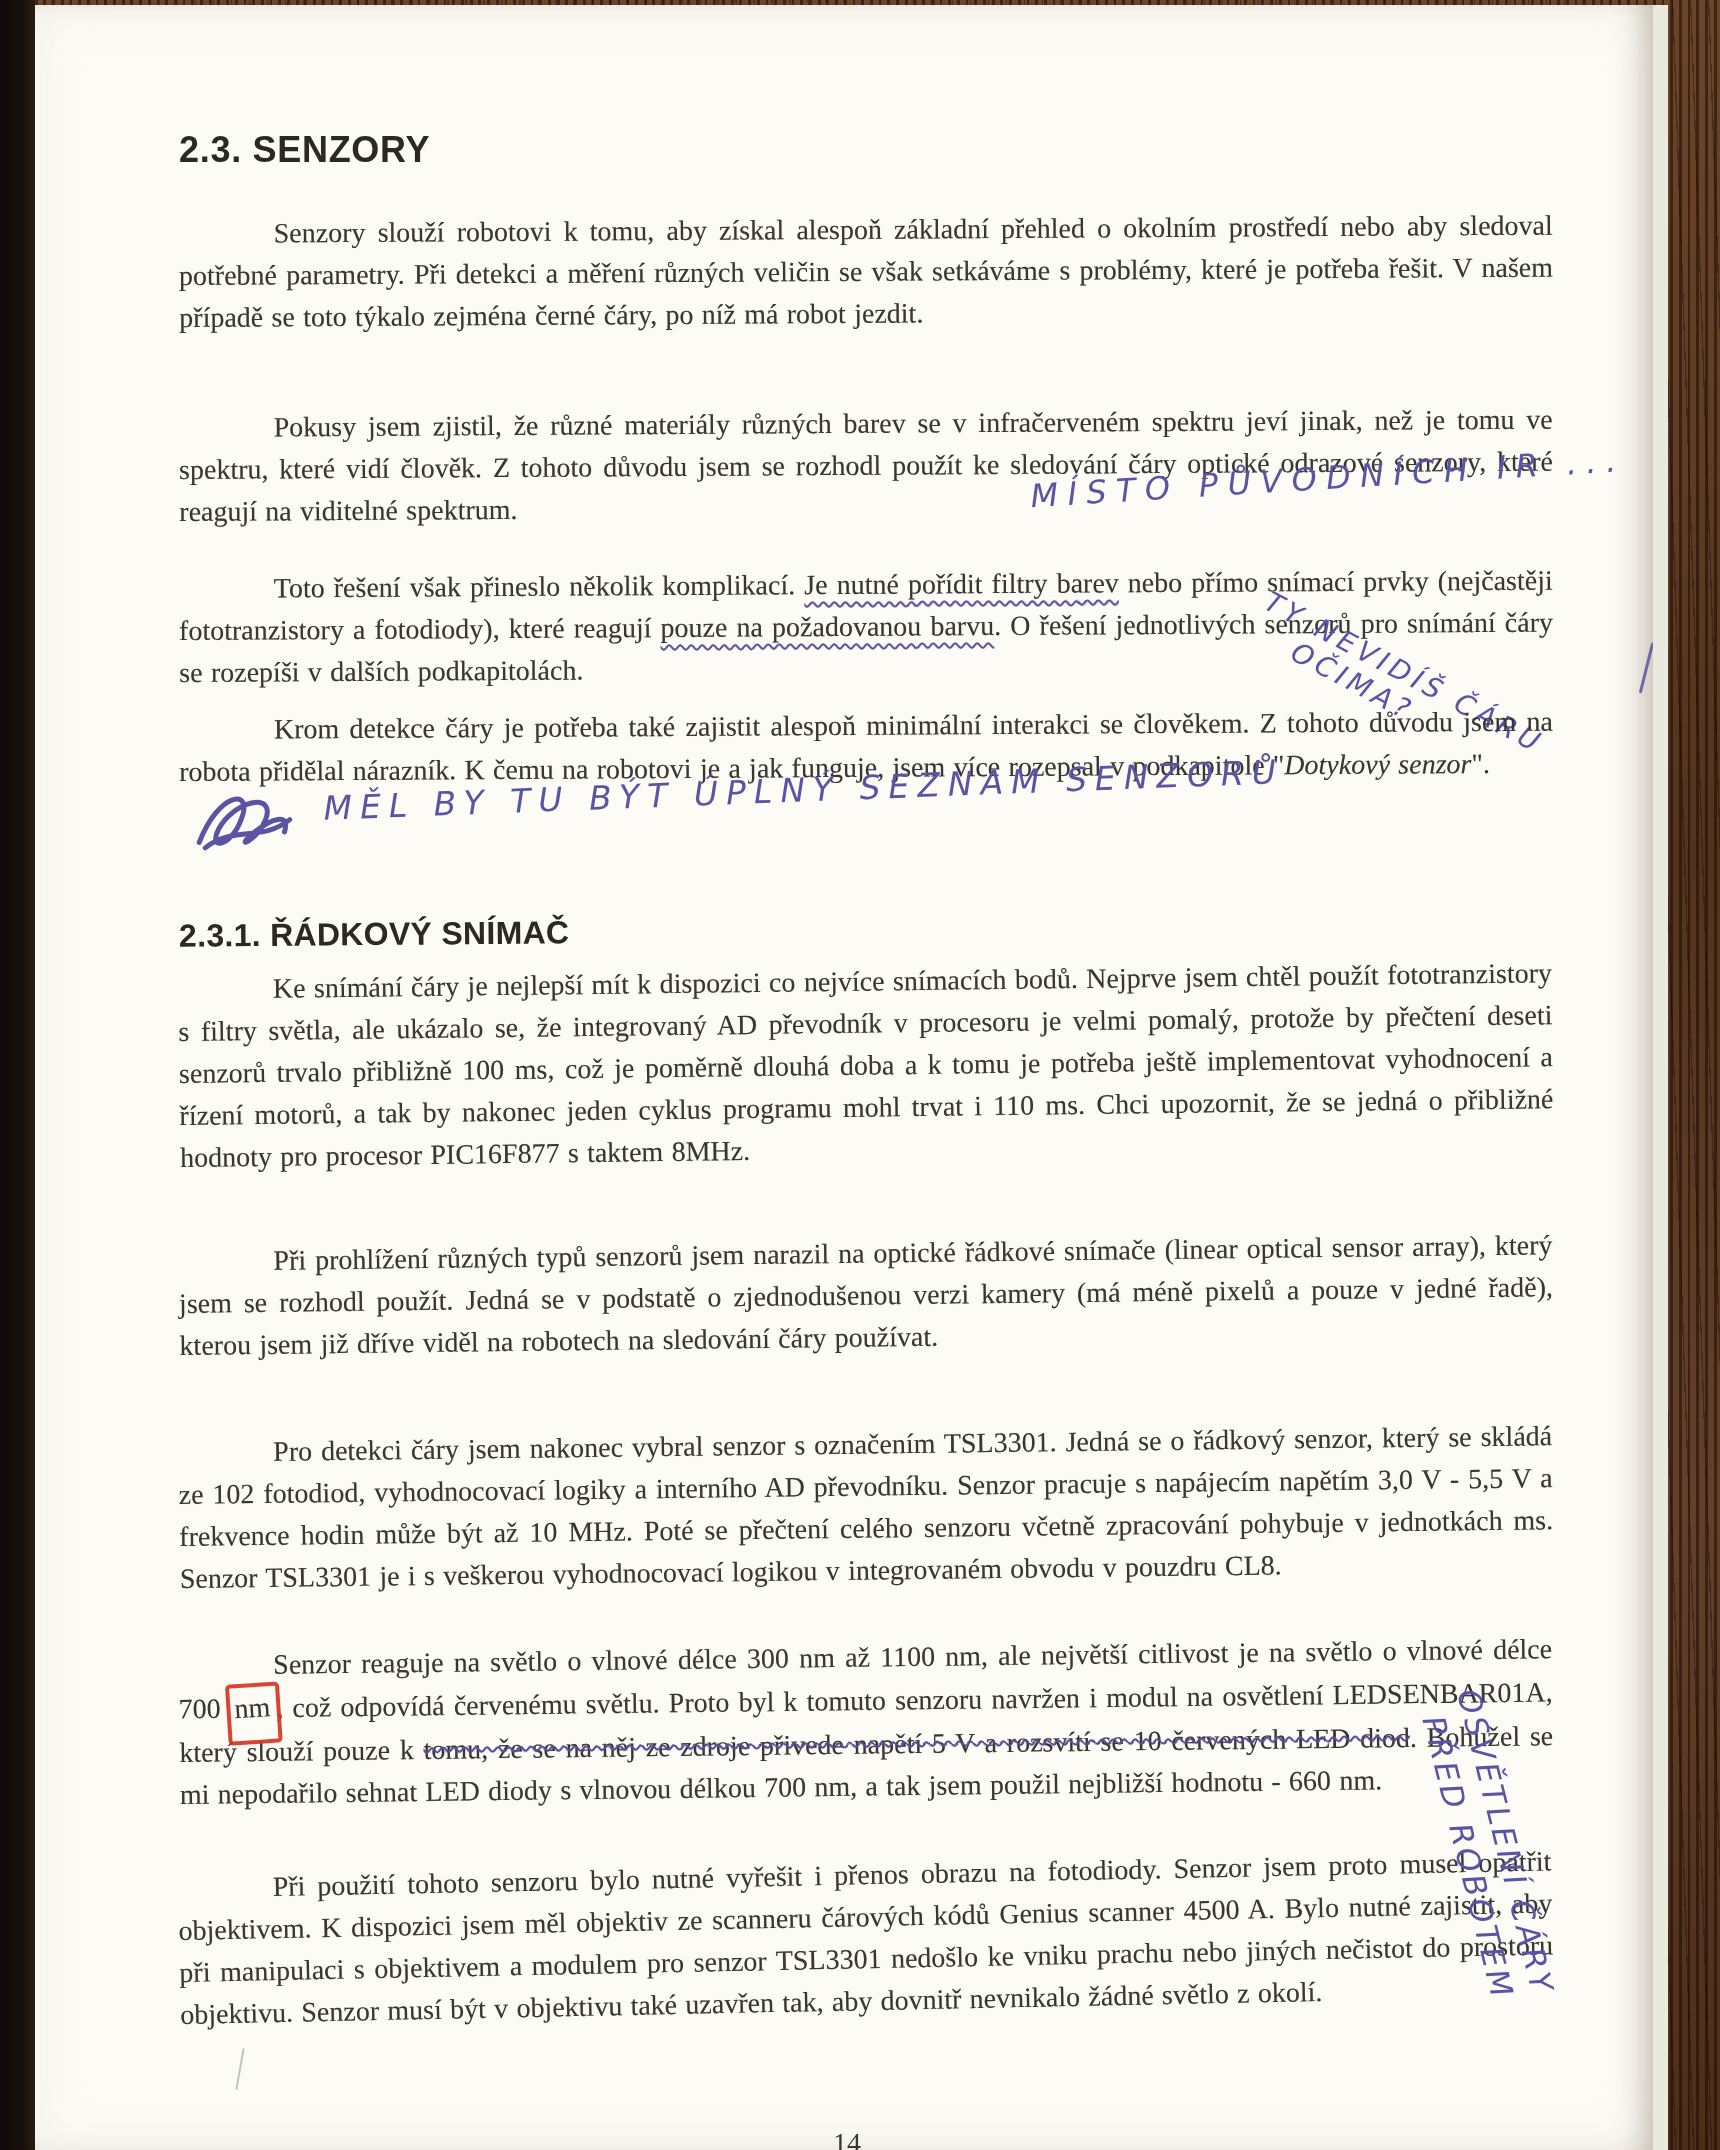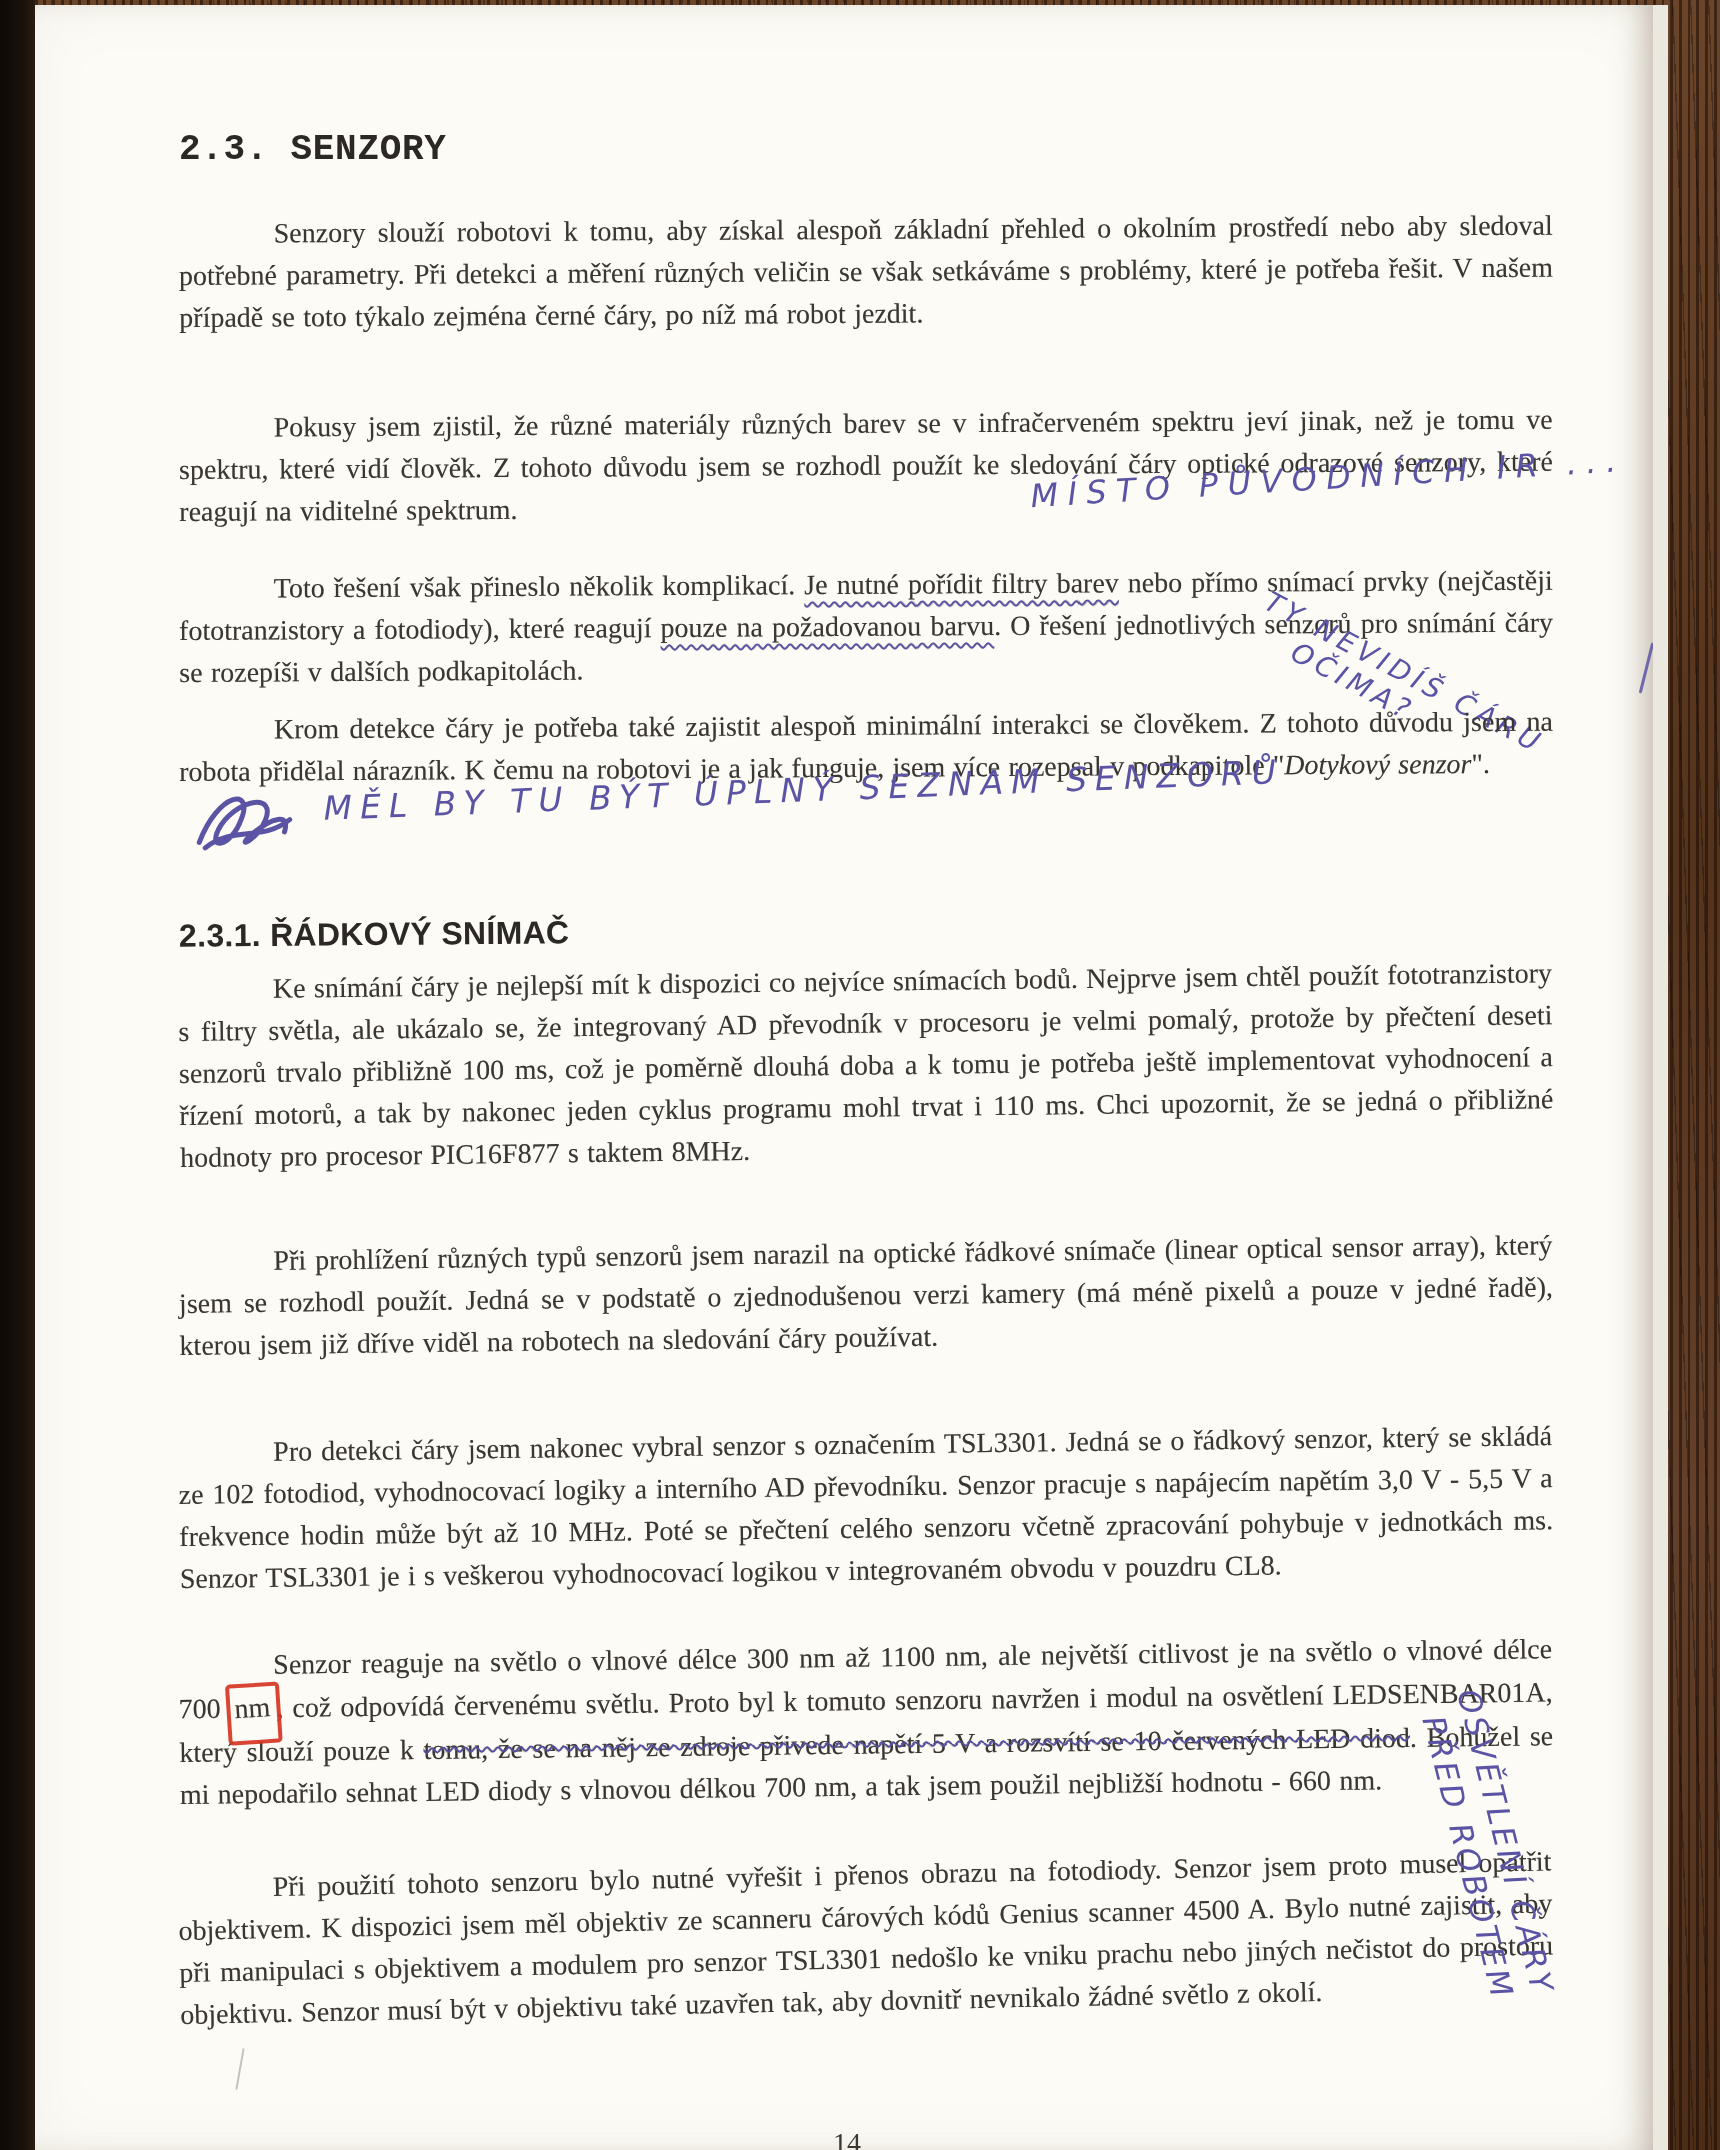--- a/index.html
+++ b/index.html
@@ -27,21 +27,21 @@
     position:absolute;left:144px;width:1374px;
     font-family:"Liberation Serif", serif;font-size:28px;line-height:42px;
     color:#3a3631;text-align:justify;text-indent:95px;word-spacing:1.3px;
     text-shadow:0 0 0.7px rgba(90,84,76,.45);
   }
   .tilt-a{transform:rotate(-0.35deg);transform-origin:left center;}
   .tilt-b{transform:rotate(-0.7deg);transform-origin:left center;}
   .tilt-c{transform:rotate(-1.15deg);transform-origin:left center;}
   .sec-title{
     position:absolute;left:144px;top:99px;
-    font-family:Liberation Mono, monospace;font-weight:bold;font-size:36px;
+    font-family:Liberation Sans, sans-serif;font-weight:bold;font-size:36px;
     color:#2b2825;letter-spacing:0.7px;text-indent:0;
   }
   .subsec-title{
     position:absolute;left:144px;top:884px;
     font-family:"Liberation Sans", sans-serif;font-weight:bold;font-size:32px;
     color:#2b2825;letter-spacing:0.3px;transform:rotate(-0.5deg);
   }
   .uwavy{
     text-decoration-line:underline;text-decoration-style:wavy;
     text-decoration-color:#5b54a4;text-decoration-thickness:2px;text-underline-offset:6.7px;

